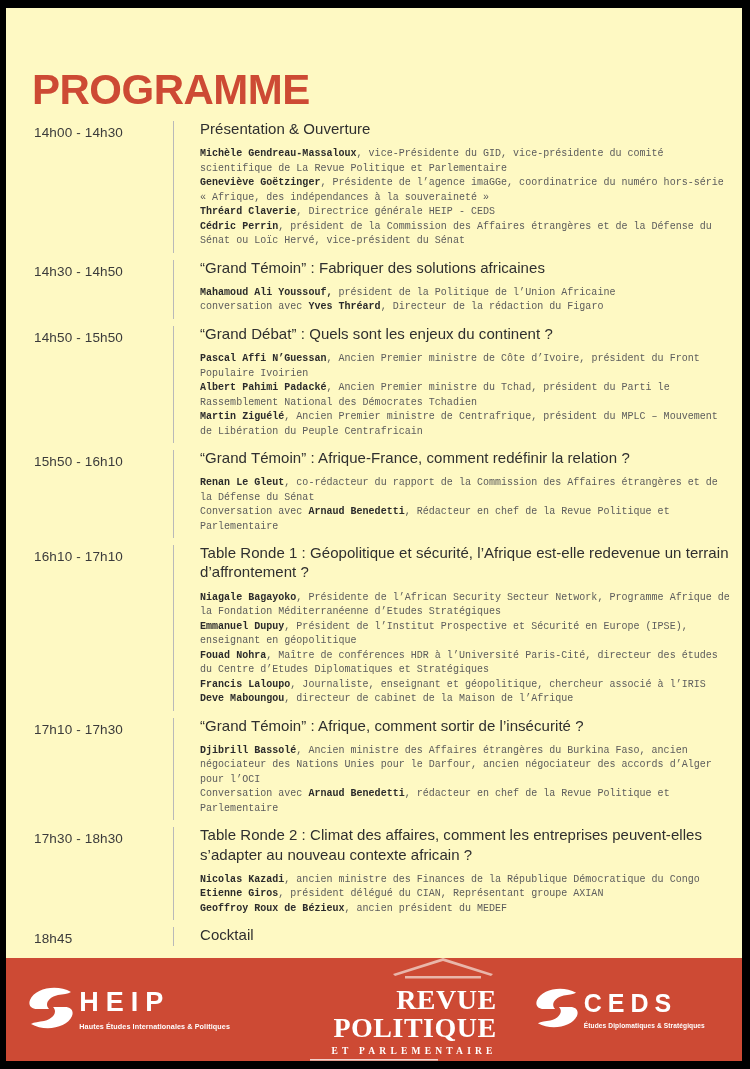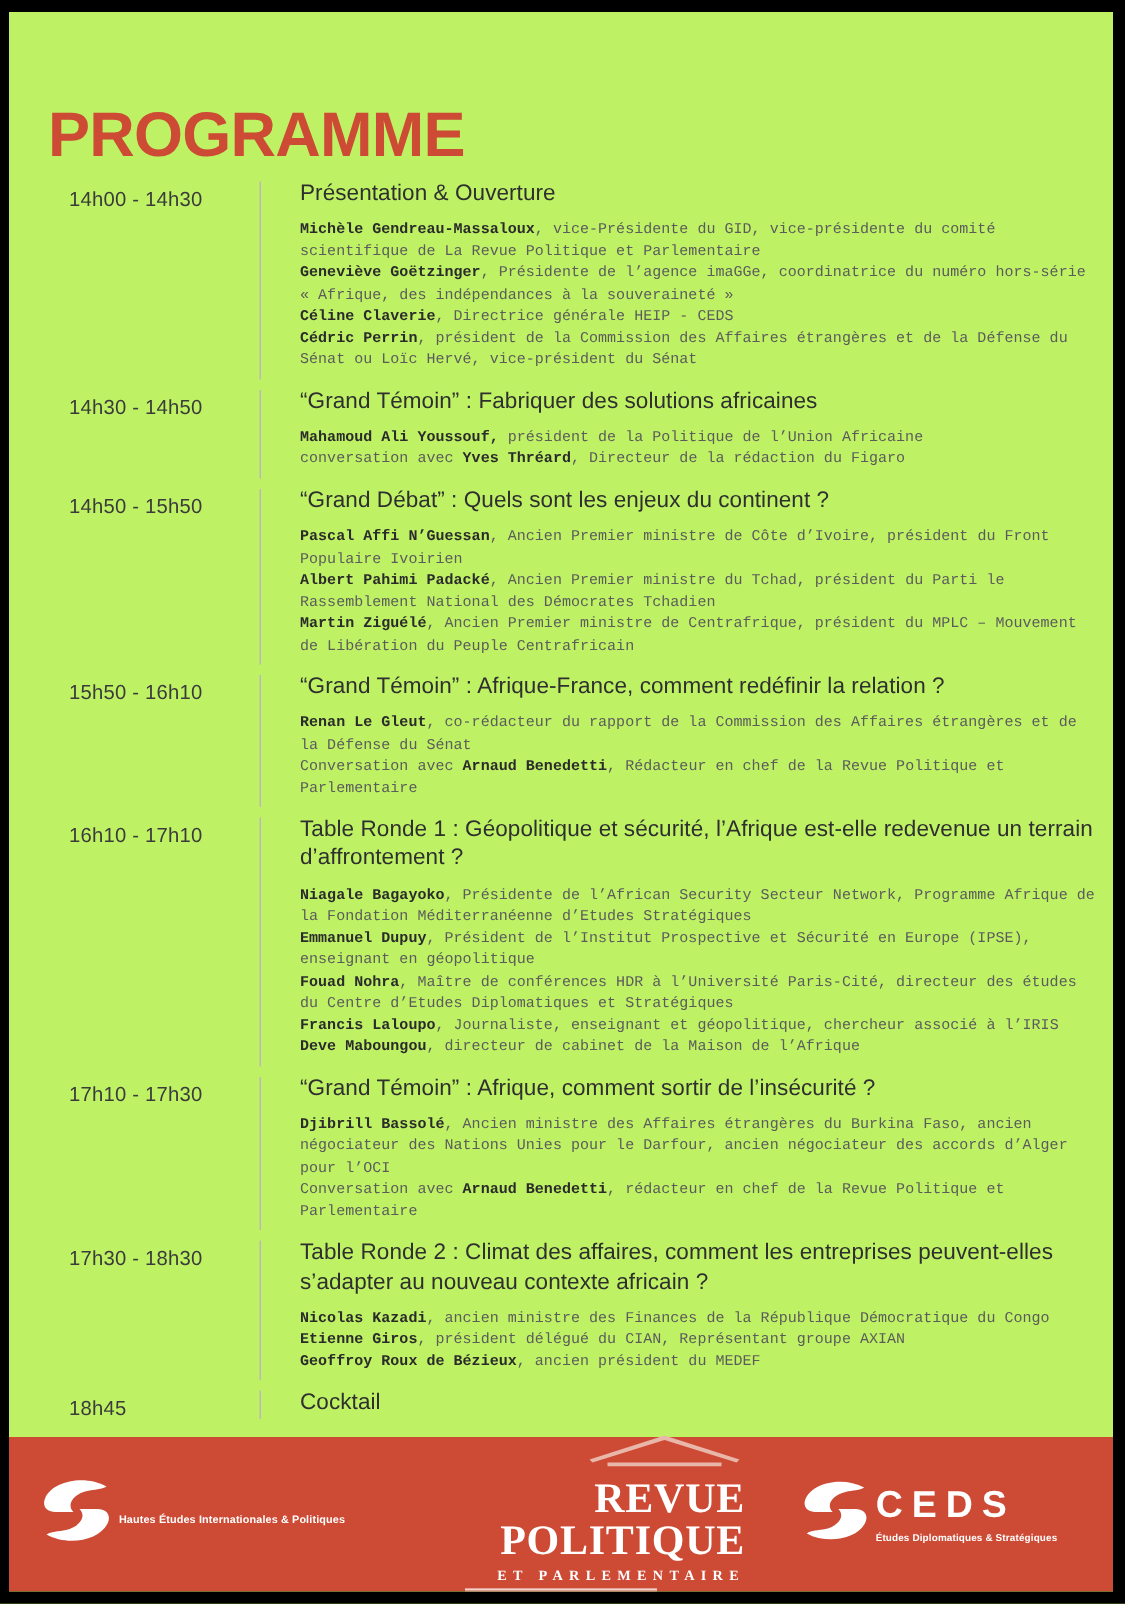--- a/index.html
+++ b/index.html
@@ -49,21 +49,21 @@
   .session {
     position: relative;
     display: flex;
     align-items: flex-start;
   }
 
   .time-col {
     width: 167px;
     flex: 0 0 167px;
     box-sizing: border-box;
-    padding-left: 40px;
+    padding-left: 28px;
     padding-top: 9px;
     font-size: 13.5px;
     color: #3b3b3b;
     letter-spacing: 0.15px;
     font-family: "Liberation Sans", sans-serif;
   }
 
   .rule {
     flex: 0 0 1px;
     width: 1px;
@@ -184,34 +184,34 @@
     height: 3px;
     background: #e9b6aa;
     margin: 3px auto 0 auto;
     border-top: 1px solid #ffffff;
     opacity: 0.75;
   }
 </style>
 </head>
 <body style="background: rgb(0, 0, 0);">
 
-<div id="page" style="background: #bef264;">
+<div id="page" style="background: #fef9c3;">
 
   <h1 id="title" style="color: rgb(205, 74, 52);">PROGRAMME</h1>
 
   <div id="schedule">
       <div class="session">
         <div class="time-col">14h00 - 14h30</div>
         <div class="rule"></div>
         <div class="body-col">
           <div class="session-title">Présentation &amp; Ouverture</div>
           <div class="speakers">
             <div class="speaker"><b>Michèle Gendreau-Massaloux</b><span>, vice-Présidente du GID, vice-présidente du comité scientifique de La Revue Politique et Parlementaire</span></div>
             <div class="speaker"><b>Geneviève Goëtzinger</b><span>, Présidente de l’agence imaGGe, coordinatrice du numéro hors-série « Afrique, des indépendances à la souveraineté »</span></div>
-            <div class="speaker"><b>Céline Claverie</b><span>, Directrice générale HEIP - CEDS</span></div>
+            <div class="speaker"><b>Thréard Claverie</b><span>, Directrice générale HEIP - CEDS</span></div>
             <div class="speaker"><b>Cédric Perrin</b><span>, président de la Commission des Affaires étrangères et de la Défense du Sénat ou Loïc Hervé, vice-président du Sénat</span></div>
           </div>
         </div>
       </div>
       <div class="session">
         <div class="time-col">14h30 - 14h50</div>
         <div class="rule"></div>
         <div class="body-col">
           <div class="session-title">“Grand Témoin” : Fabriquer des solutions africaines</div>
           <div class="speakers">
@@ -294,20 +294,21 @@
 
       <div class="logo-slot">
         <div class="brand">
           <span class="swoosh">
             <svg width="48" height="44" viewBox="0 0 48 44" aria-hidden="true">
               <path d="M44 6 C30 -2 8 2 3 14 C1 19 4 23 10 23 L22 23 C17 18 22 11 31 9 C36 8 41 8 44 6 Z" fill="#ffffff"></path>
               <path d="M4 38 C18 46 40 42 45 30 C47 25 44 21 38 21 L26 21 C31 26 26 33 17 35 C12 36 7 36 4 38 Z" fill="#ffffff"></path>
             </svg>
           </span>
           <span class="brand-text">
+            <span class="brand-name">HEIP</span>
             <span class="brand-tag">Hautes Études Internationales &amp; Politiques</span>
           </span>
         </div>
       </div>
 
       <div class="logo-slot">
         <div class="rpp">
           <span class="rpp-pediment">
             <svg width="108" height="22" viewBox="0 0 108 22" aria-hidden="true">
               <path d="M54 1 L104 17 L102 19 L54 4 L6 19 L4 17 Z" fill="#e9b6aa"></path>

